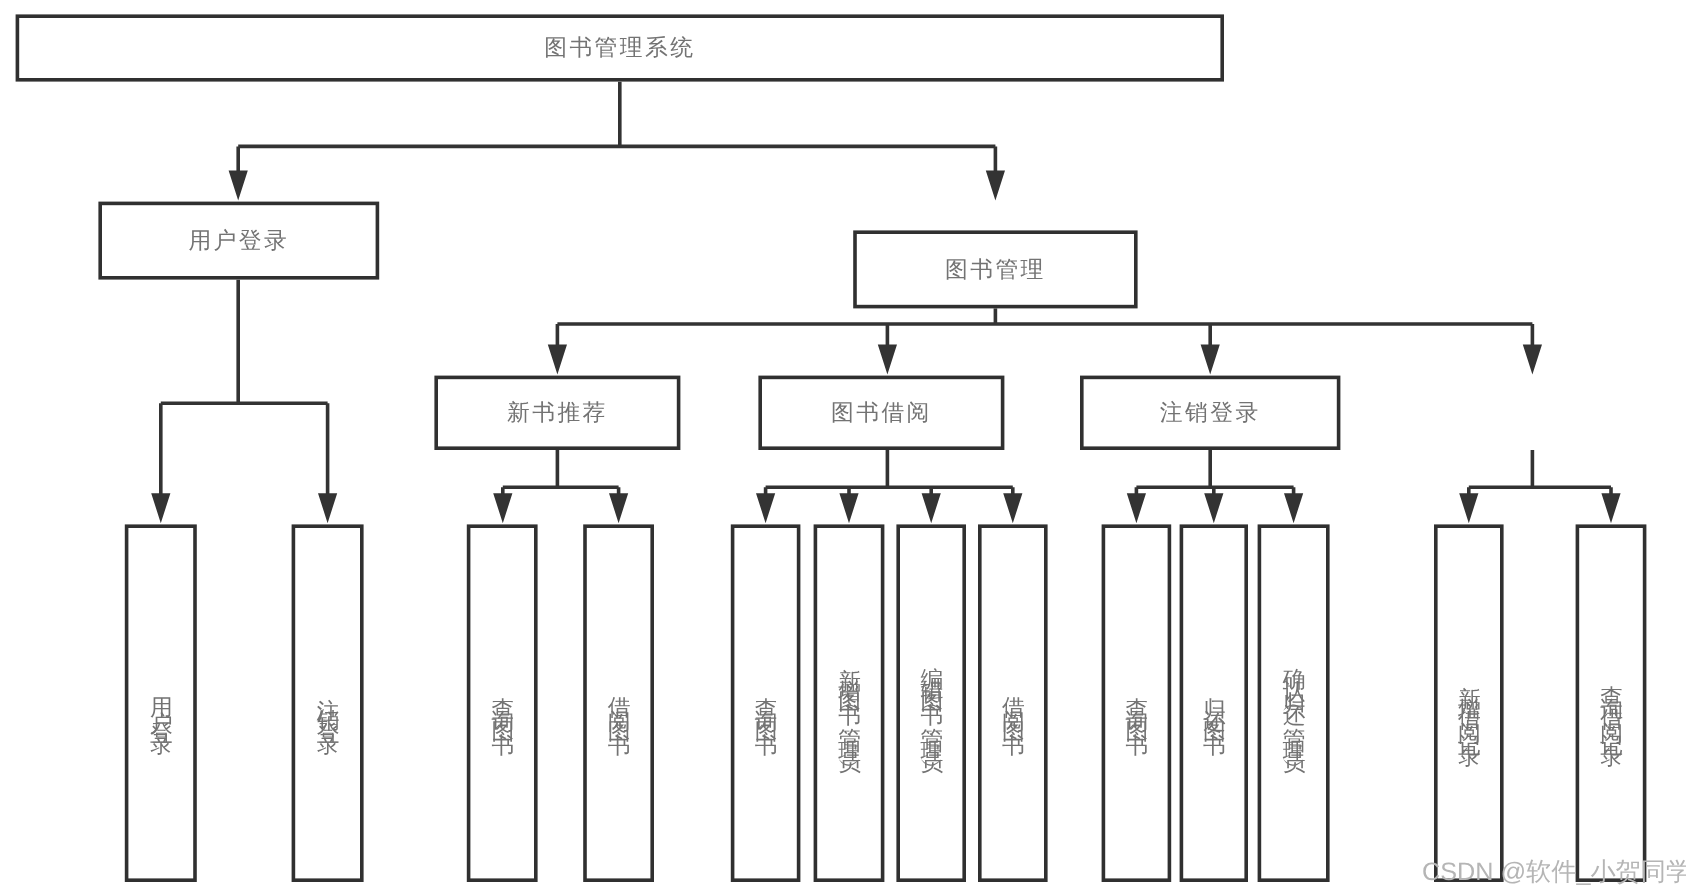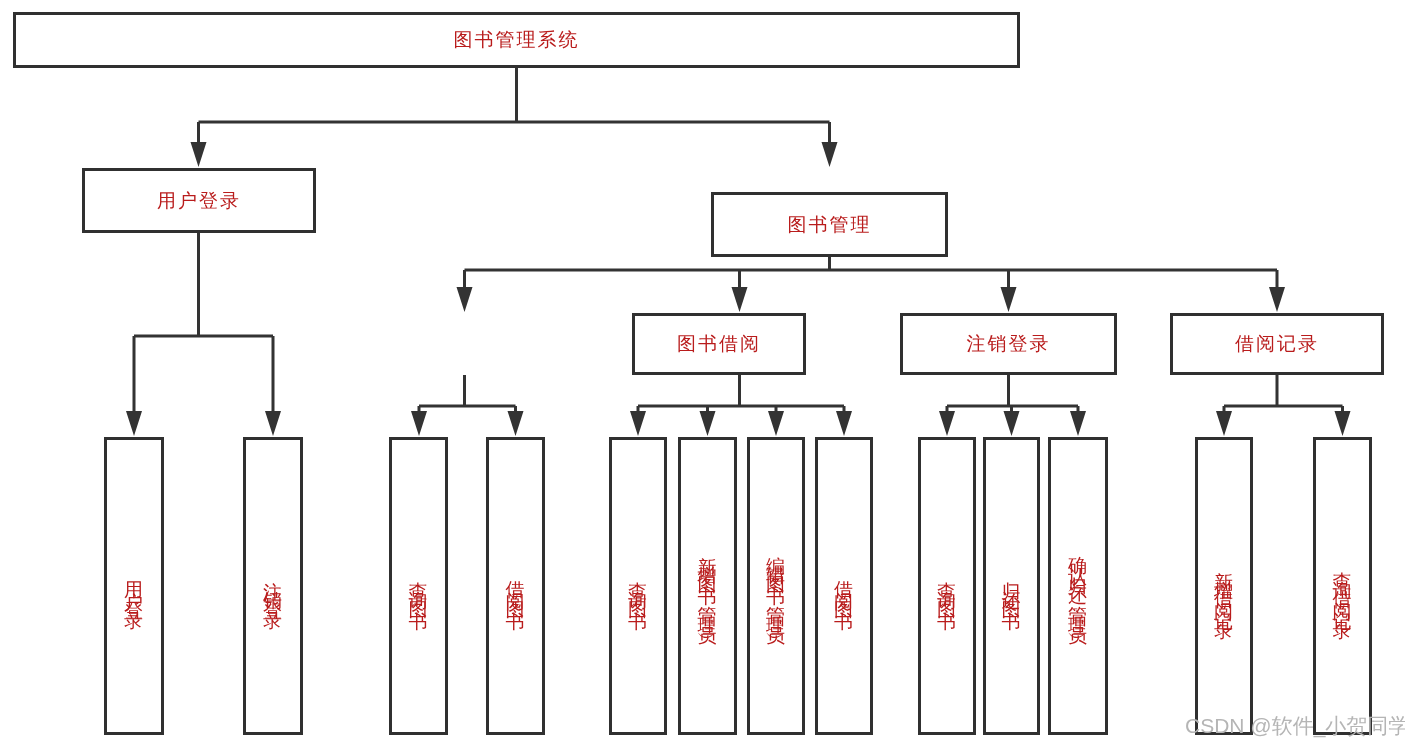--- a/index.html
+++ b/index.html
@@ -17,21 +17,21 @@
     position: absolute;
     left: 0; top: 0;
     z-index: 1;
   }
 
   .box {
     position: absolute;
     box-sizing: border-box;
     background: #ffffff;
     border: 3px solid #303030;
-    color: #b91c1c;
+    color: #737373;
     display: flex;
     align-items: center;
     justify-content: center;
     z-index: 2;
   }
 
   .h-box {
     font-size: 19px;
     letter-spacing: 2px;
   }
@@ -49,21 +49,21 @@
     line-height: 1;
     white-space: nowrap;
   }
 
   
   #node-root       { left: 13px;   top: 12px;  width: 1007px; height: 56px; }
   #node-user-login { left: 82px;   top: 168px; width: 234px;  height: 65px; }
   #node-book-mgmt  { left: 711px;  top: 168px; width: 237px;  height: 65px; margin-top: 24px; }
 
   #node-new-book   { left: 362px;  top: 313px; width: 205px;  height: 62px; }
-  #node-borrowing  { left: 632px;  top: 313px; width: 174px;  height: 62px; }
+  #node-borrowing  { left: 632px;  top: 313px; width: 205px;  height: 62px; }
   #node-current    { left: 900px;  top: 313px; width: 217px;  height: 62px; }
   #node-records    { left: 1170px; top: 313px; width: 214px;  height: 62px; }
 
   #leaf-login      { left: 104px;  width: 60px; }
   #leaf-logout     { left: 243px;  width: 60px; }
   #leaf-query1     { left: 389px;  width: 59px; }
   #leaf-borrow1    { left: 486px;  width: 59px; }
   #leaf-query2     { left: 609px;  width: 58px; }
   #leaf-add-book   { left: 678px;  width: 59px; }
   #leaf-edit-book  { left: 747px;  width: 58px; }
@@ -126,28 +126,28 @@
     <span>图书管理系统</span>
   </div>
 
   <div class="box h-box" id="node-user-login">
     <span>用户登录</span>
   </div>
   <div class="box h-box" id="node-book-mgmt">
     <span>图书管理</span>
   </div>
 
+  <div class="box h-box" id="node-new-book">
+    <span>新书推荐</span>
+  </div>
   <div class="box h-box" id="node-borrowing">
     <span>图书借阅</span>
   </div>
   <div class="box h-box" id="node-current">
     <span>注销登录</span>
-  </div>
-  <div class="box h-box" id="node-records">
-    <span>借阅记录</span>
   </div>
 
   <div class="box leaf" id="leaf-login">
     <span class="vtext">用户登录</span>
   </div>
   <div class="box leaf" id="leaf-logout">
     <span class="vtext">注销登录</span>
   </div>
 
   <div class="box leaf" id="leaf-query1">

